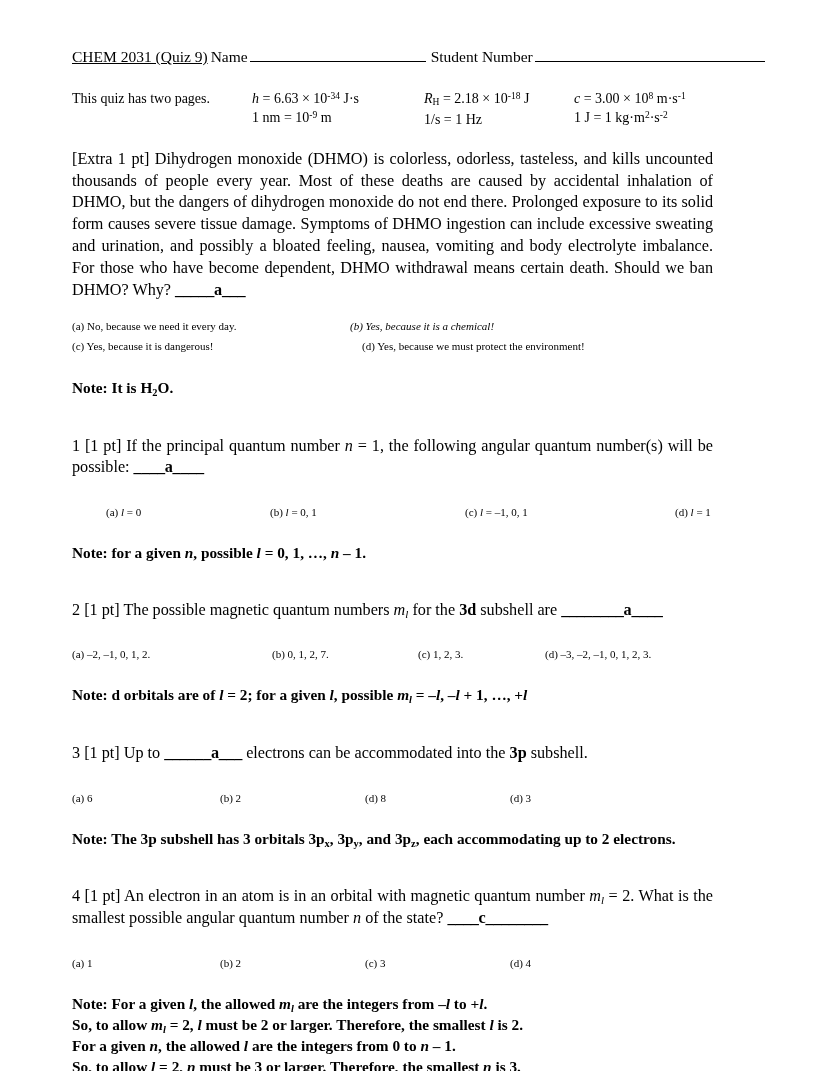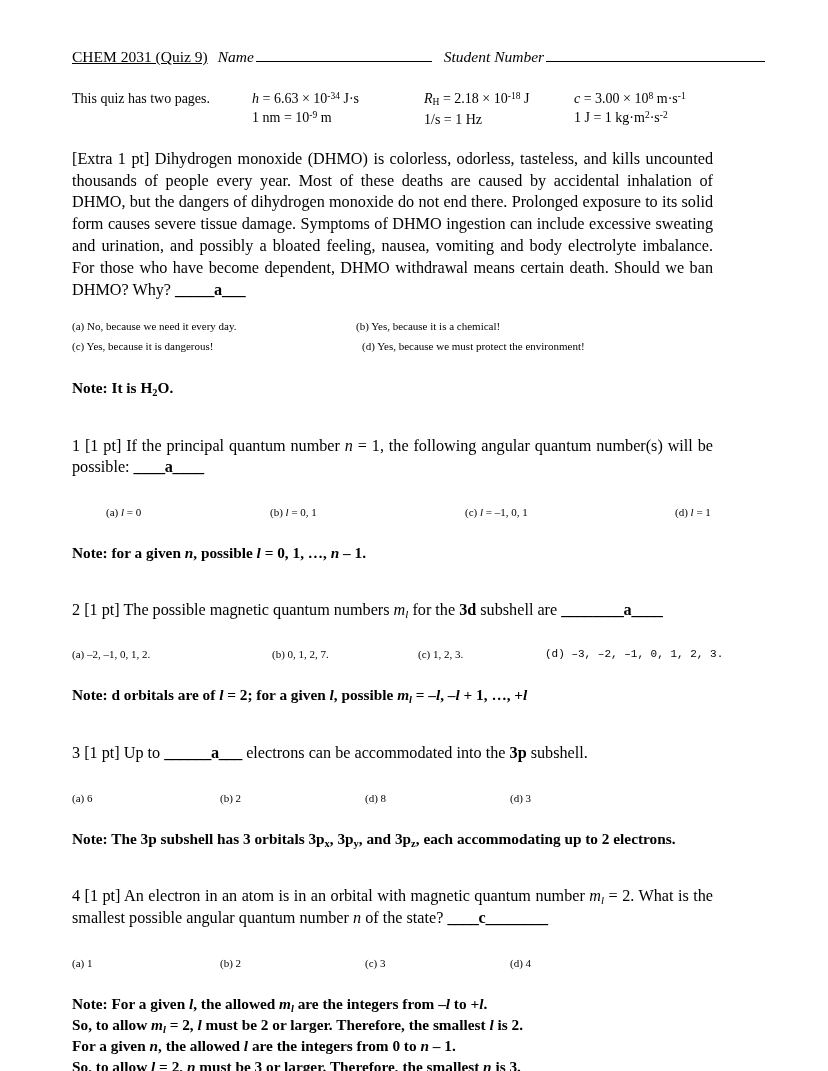--- a/index.html
+++ b/index.html
@@ -24,22 +24,21 @@
     display: flex;
     align-items: baseline;
     font-size: 15.5px;
     white-space: nowrap;
     margin-bottom: 2px;
   }
   .hdr .course {
     text-decoration: underline;
   }
   .hdr .lbl {
-    margin-left: 10px;
-    font-style: italic;
+    margin-left: 3px;
   }
   .rule {
     flex: 0 0 auto;
     border-bottom: 1px solid #000;
     height: 13px;
     margin: 0 2px;
   }
   .rule.name { width: 176px; }
   .rule.sid  { width: 238px; }
   .hdr .pageno {
@@ -141,21 +140,21 @@
     the dangers of dihydrogen monoxide do not end there. Prolonged exposure to its solid form causes
     severe tissue damage. Symptoms of DHMO ingestion can include excessive sweating and urination, and
     possibly a bloated feeling, nausea, vomiting and body electrolyte imbalance. For those who have
     become dependent, DHMO withdrawal means certain death. Should we ban DHMO? Why?&nbsp;<span class="blank">_____<span>a</span>___</span>
   </div>
 
   <div class="sp-18"></div>
 
   <div class="opts two-line">
     <span class="opt" style="left:0px;">(a) No, because we need it every day.</span>
-    <span class="opt" style="left:284px;">(b) Yes, because it is a chemical!</span>
+    <span class="opt" style="left:278px;font-style:italic;">(b) Yes, because it is a chemical!</span>
     <span class="opt r2" style="left:0px;">(c) Yes, because it is dangerous!</span>
     <span class="opt r2" style="left:290px;">(d) Yes, because we must protect the environment!</span>
   </div>
 
   <div class="sp-18"></div>
 
   <div class="note">Note: It is H<sub>2</sub>O.</div>
 
   <div class="sp-36"></div>
 
@@ -185,21 +184,21 @@
     2 [1 pt] The possible magnetic quantum numbers <i>m<sub>l</sub></i> for the <b>3d</b> subshell are
     <span class="blank">________<span>a</span>____</span>
   </div>
 
   <div class="sp-26"></div>
 
   <div class="opts">
     <span class="opt" style="left:0px;">(a) –2, –1, 0, 1, 2.</span>
     <span class="opt" style="left:200px;">(b) 0, 1, 2, 7.</span>
     <span class="opt" style="left:346px;">(c) 1, 2, 3.</span>
-    <span class="opt" style="left:473px;font-family:Liberation Mono, monospace;">(d) –3, –2, –1, 0, 1, 2, 3.</span>
+    <span class="opt" style="left:473px;">(d) –3, –2, –1, 0, 1, 2, 3.</span>
   </div>
 
   <div class="sp-18"></div>
 
   <div class="note">
     Note: d orbitals are of <i>l</i> = 2; for a given <i>l</i>, possible <i>m<sub>l</sub></i> = –<i>l</i>, –<i>l</i> + 1, …, +<i>l</i>
   </div>
 
   <div class="sp-36"></div>
 

